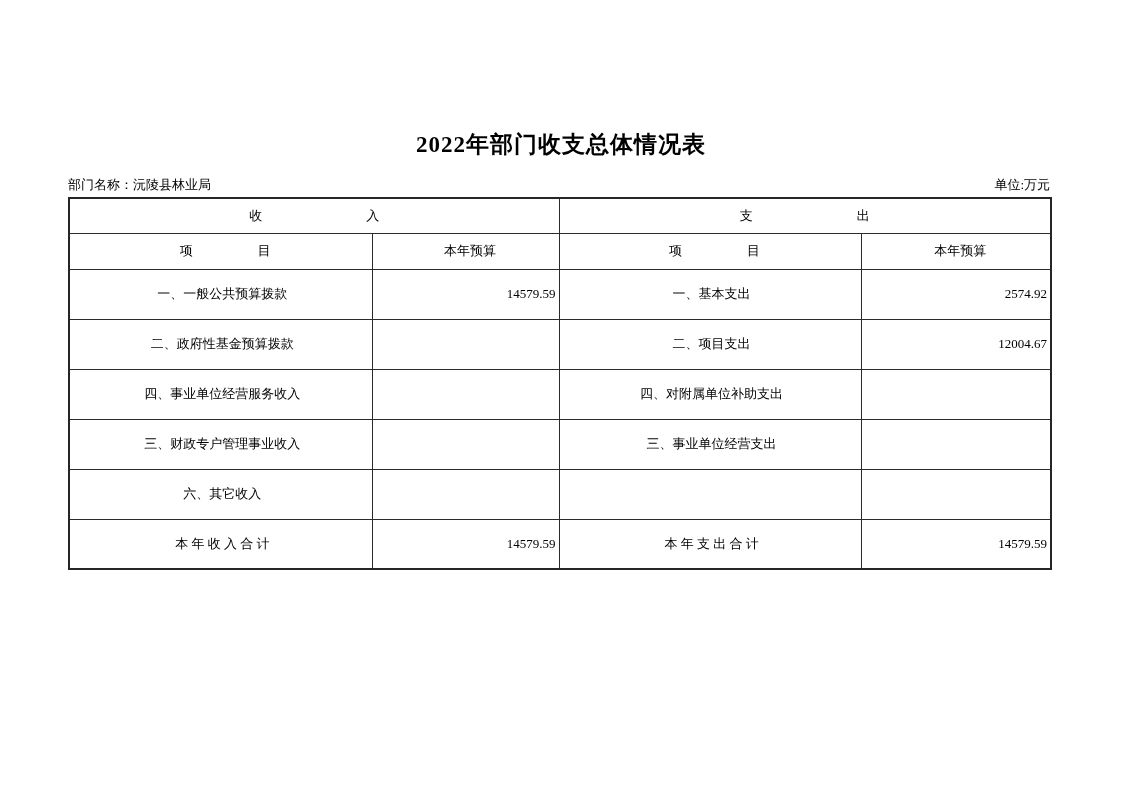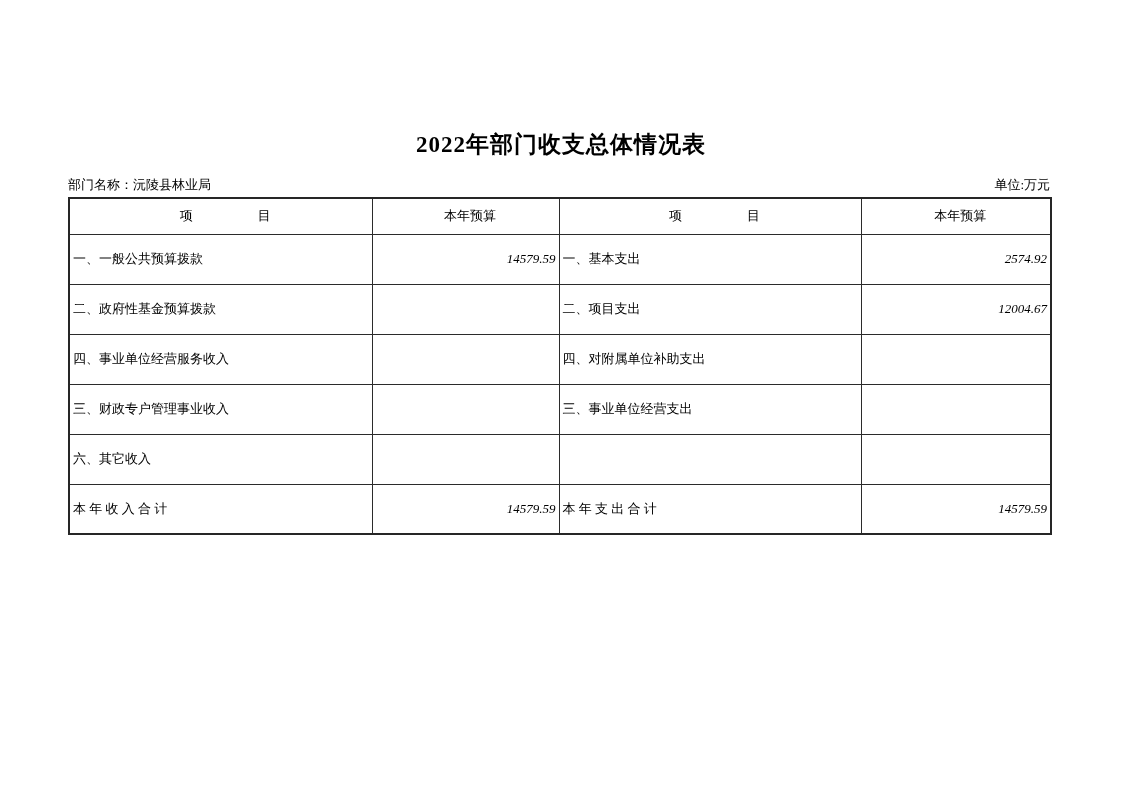--- a/index.html
+++ b/index.html
@@ -49,22 +49,22 @@
     overflow: hidden;
     white-space: nowrap;
   }
   .budget-table th {
     font-weight: normal;
     text-align: center;
   }
   .section-row th { height: 35px; }
   .col-row th { height: 36px; padding-left: 9px; }
   .budget-table td { height: 50px; }
-  td.item-cell { text-align: left; padding-left: 3px; }
-  td.value-cell { text-align: right; padding-right: 3px; font-style: italic; }
+  td.item-cell { text-align: center; padding-left: 3px; }
+  td.value-cell { text-align: right; padding-right: 3px; }
 </style>
 </head>
 <body>
 
 <div class="page">
 
   <div class="doc-title">2022年部门收支总体情况表</div>
 
   <div class="meta-row">
     <span>部门名称：沅陵县林业局</span>
@@ -72,20 +72,24 @@
   </div>
 
   <table class="budget-table">
     <colgroup>
       <col style="width:303px">
       <col style="width:187px">
       <col style="width:302px">
       <col style="width:190px">
     </colgroup>
     <thead>
+      <tr class="section-row">
+        <th colspan="2">收　　　　　　　　入</th>
+        <th colspan="2">支　　　　　　　　出</th>
+      </tr>
       <tr class="col-row">
         <th>项　　　　　目</th>
         <th>本年预算</th>
         <th>项　　　　　目</th>
         <th>本年预算</th>
       </tr>
     </thead>
     <tbody>
       <tr>
         <td class="item-cell">一、一般公共预算拨款</td>

